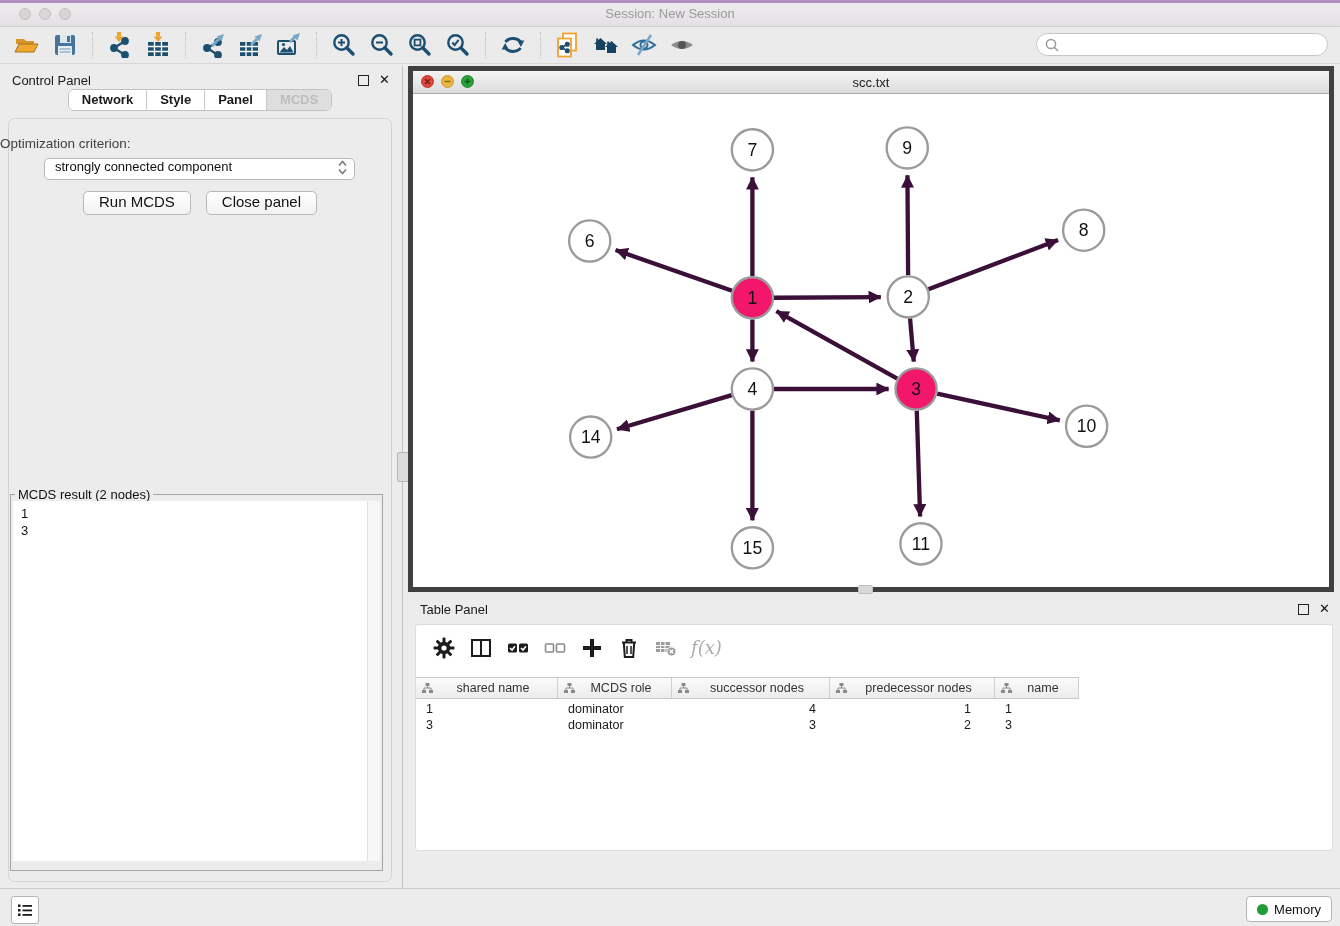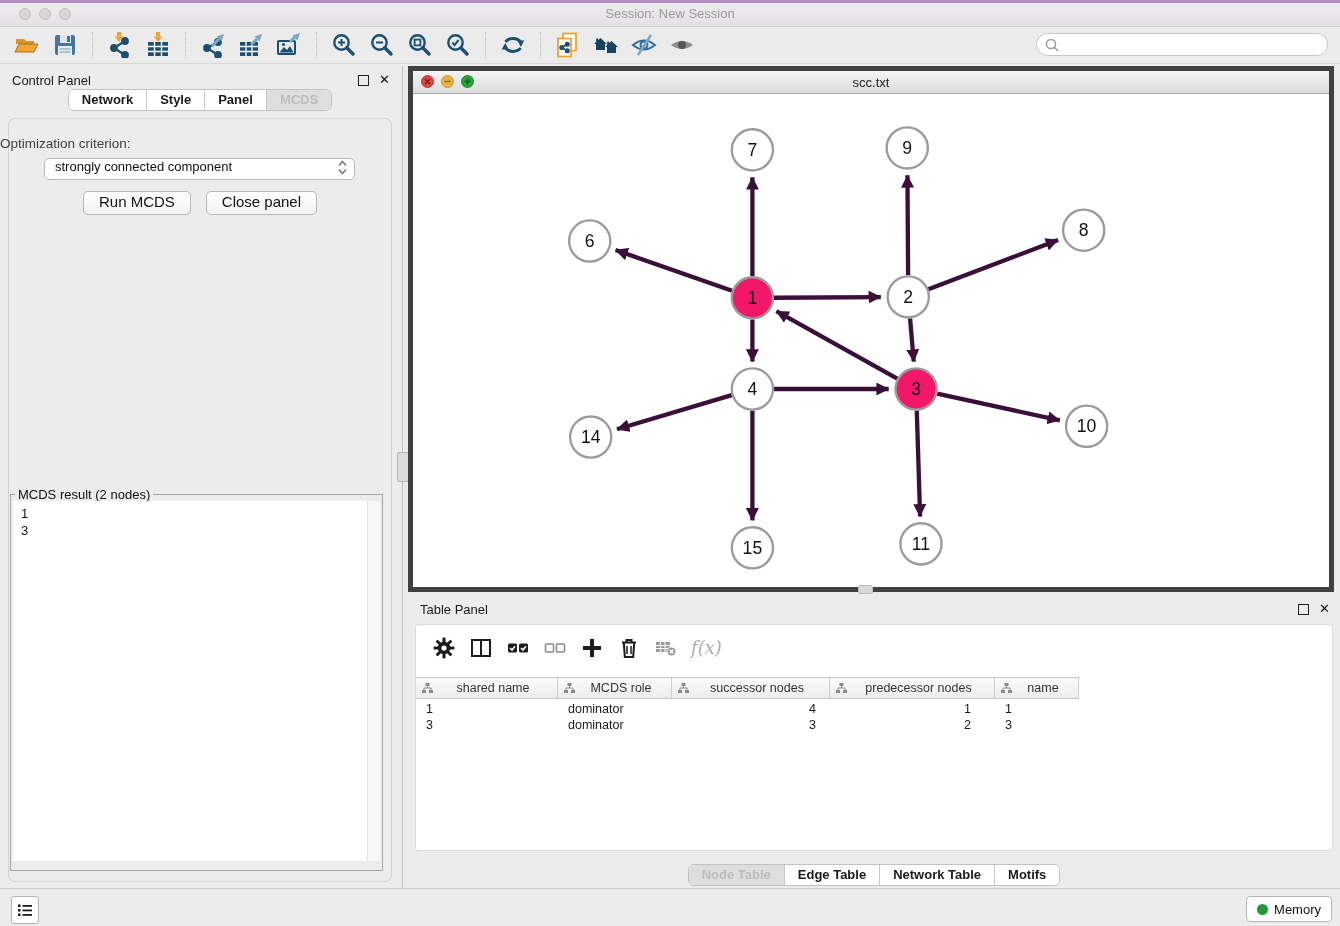--- a/index.html
+++ b/index.html
@@ -500,28 +500,20 @@
           <div class="tr">
             <div class="td" style="width: 142px; text-align: left; padding: 0px 0px 0px 10px;">3</div>
             <div class="td" style="width: 114px; text-align: left; padding: 0px 0px 0px 10px;">dominator</div>
             <div class="td" style="width: 158px; text-align: right; padding: 0px 14px 0px 0px;">3</div>
             <div class="td" style="width: 165px; text-align: right; padding: 0px 24px 0px 0px;">2</div>
             <div class="td" style="width: 84px; text-align: left; padding: 0px 0px 0px 10px;">3</div>
           </div>
         </div>
     </div>
   </div>
-  <div class="tabbar" id="bottom-tabs">
-    <div class="tabs">
-      <div class="tab sel">Node Table</div>
-      <div class="tab">Edge Table</div>
-      <div class="tab">Network Table</div>
-      <div class="tab">Motifs</div>
-    </div>
-  </div>
 </div>
 
 <div id="statusbar">
   <div id="list-btn">
     <svg width="18" height="18" viewBox="0 0 18 18">
       <g fill="#1c1c1c">
         <rect x="2" y="3.5" width="2.5" height="2.5"></rect>
           <rect x="6.5" y="4" width="9.5" height="1.8"></rect>
         <rect x="2" y="8" width="2.5" height="2.5"></rect>
           <rect x="6.5" y="8.5" width="9.5" height="1.8"></rect>

